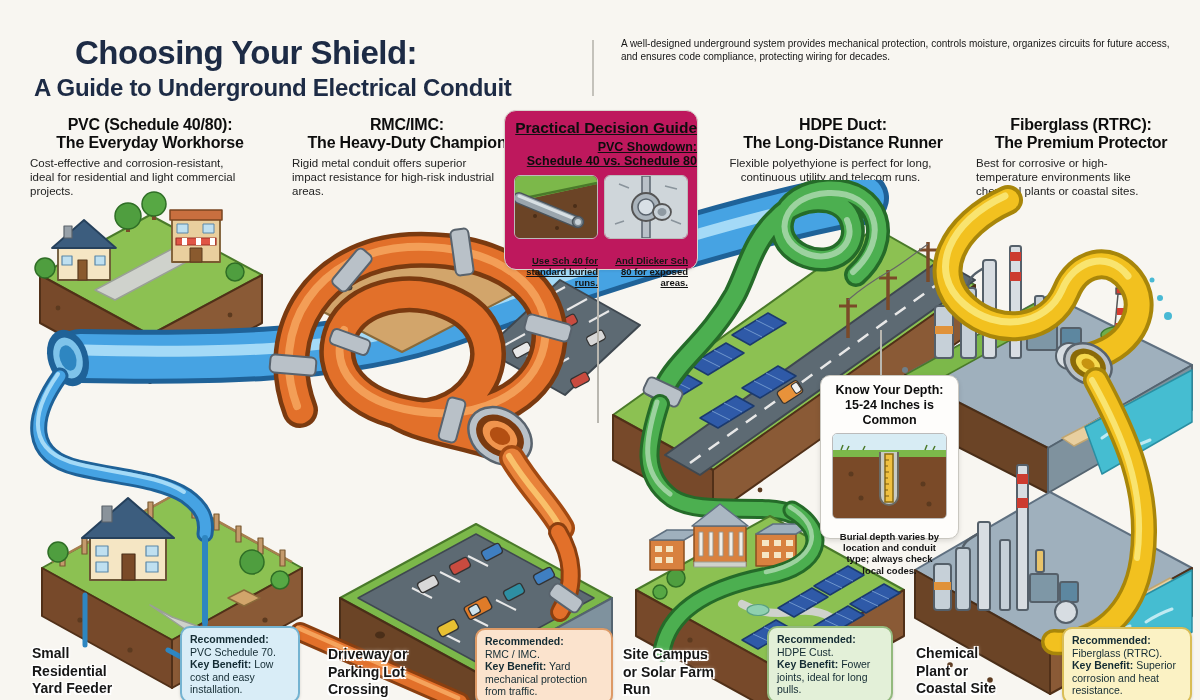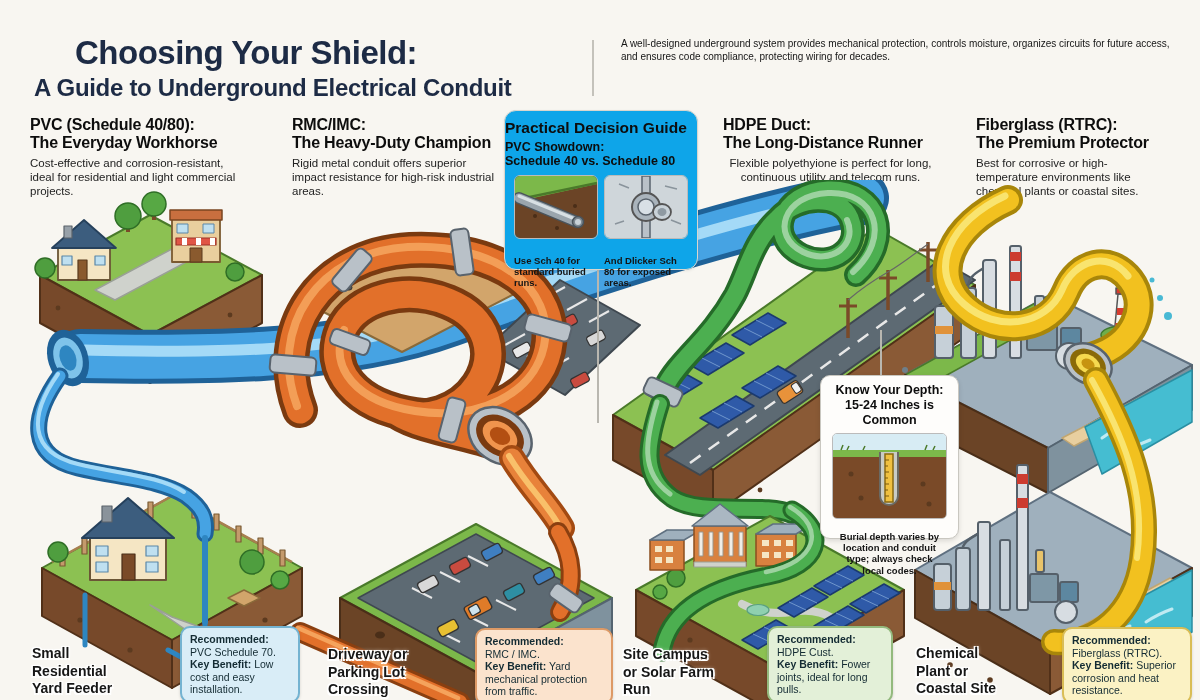--- a/index.html
+++ b/index.html
@@ -6,29 +6,29 @@
   body{width:1200px;height:700px;position:relative;overflow:hidden;
        background:#f8f6f1;font-family:"Liberation Sans",sans-serif;color:#111;}
   .abs{position:absolute;}
   
   .title1{left:34px;top:34px;font-size:33px;font-weight:bold;color:#1d2b45;letter-spacing:-0.5px;margin-left:41px;}
   .title2{left:34px;top:74px;font-size:24px;font-weight:bold;color:#1d2b45;letter-spacing:-0.3px;}
   .hdr-divider{left:592px;top:40px;width:2px;height:56px;background:#c4c2bb;}
   .intro{left:621px;top:37px;width:560px;font-size:10px;line-height:1.32;color:#151515;}
   
   .sec{top:116px;}
-  .sec h3{margin:0 0 4px 0;font-size:16px;line-height:1.12;color:#0d0d0d;letter-spacing:-0.2px;white-space:pre-line;}
+  .sec h3{margin:0 0 4px 0;font-size:16px;line-height:1.12;color:#0d0d0d;letter-spacing:-0.2px;white-space:pre-line;text-align:center;}
   .sec p{margin:0;font-size:11.5px;line-height:1.22;color:#222;}
   .sec1{left:30px;width:240px;} .sec1 p{width:208px;}
   .sec2{left:292px;width:230px;} .sec2 p{width:205px;}
   .sec3{left:723px;width:240px;} .sec3 p{width:215px;text-align:center;}
   .sec4{left:976px;width:210px;} .sec4 p{width:168px;}
   
-  .guide{left:504px;top:110px;width:192px;height:158px;background:#0ea5e9;border:1.5px solid #d8d6ce;
-         border-radius:12px;box-shadow:0 1px 3px rgba(0,0,0,.08);z-index:6;text-align:left;}
+  .guide{left:504px;top:110px;width:192px;height:158px;background:#be185d;border:1.5px solid #d8d6ce;
+         border-radius:12px;box-shadow:0 1px 3px rgba(0,0,0,.08);z-index:6;text-align:right;text-decoration:underline;}
   .guide .g-title{margin-top:8px;font-size:15.5px;font-weight:bold;color:#0d0d0d;}
   .guide .g-sub{margin-top:3px;font-size:12.5px;font-weight:bold;line-height:1.15;color:#0d0d0d;white-space:pre-line;}
   .guide .thumbs{display:flex;justify-content:center;gap:6px;margin-top:6px;}
   .guide .thumb{width:82px;height:62px;border-radius:6px;overflow:hidden;border:1px solid #bbb;}
   .guide .caps{display:flex;justify-content:center;gap:6px;margin-top:16px;}
   .guide .cap{width:84px;font-size:9.5px;font-weight:bold;line-height:1.18;color:#141414;}
   
   .depth{left:820px;top:375px;width:137px;height:162px;background:#fefdfb;border:1.5px solid #c9c7c0;
          border-radius:10px;box-shadow:0 2px 5px rgba(0,0,0,.12);z-index:6;text-align:center;}
   .depth .d-title{margin-top:7px;font-size:12.5px;font-weight:bold;line-height:1.2;color:#0d0d0d;white-space:pre-line;}

